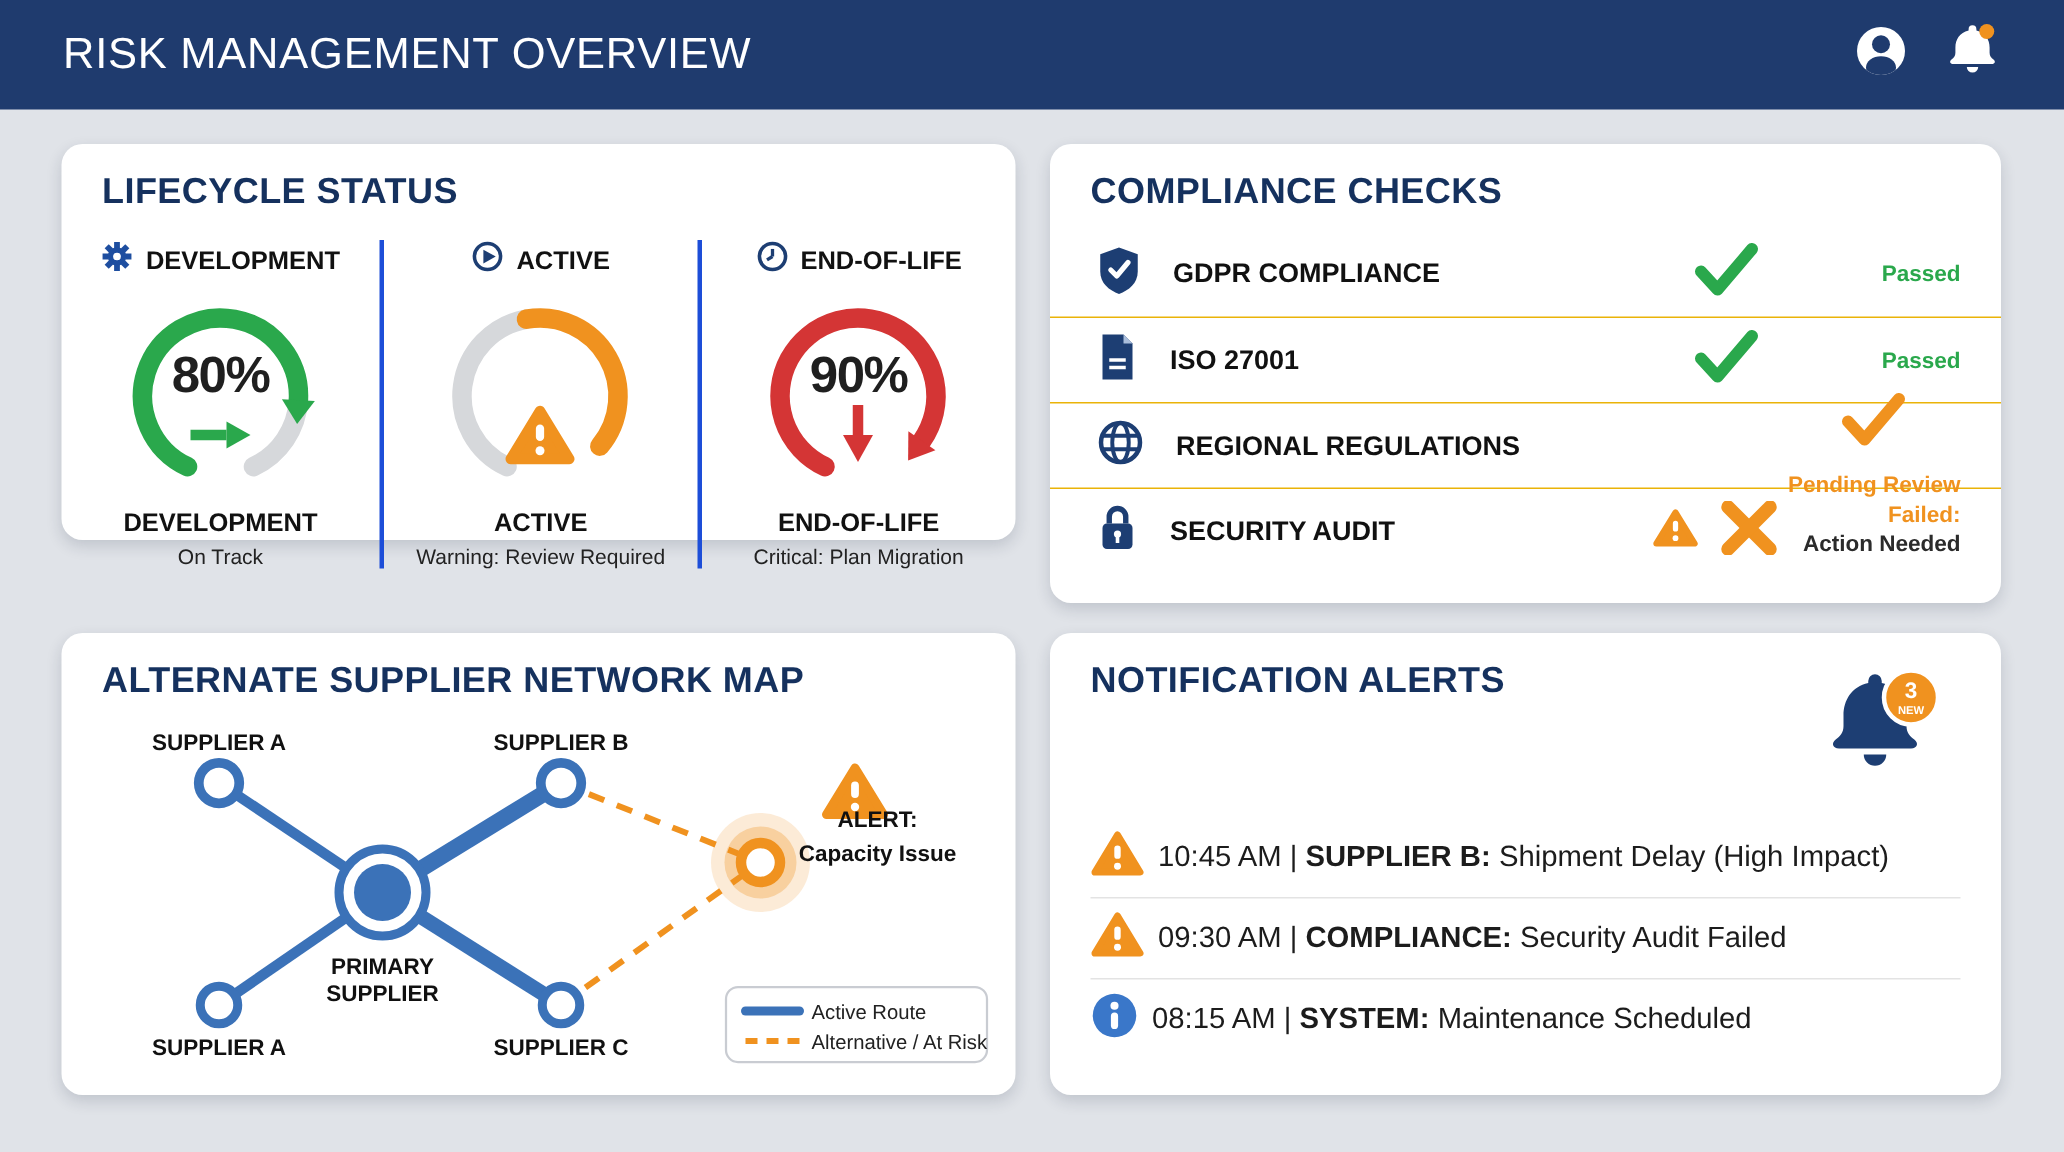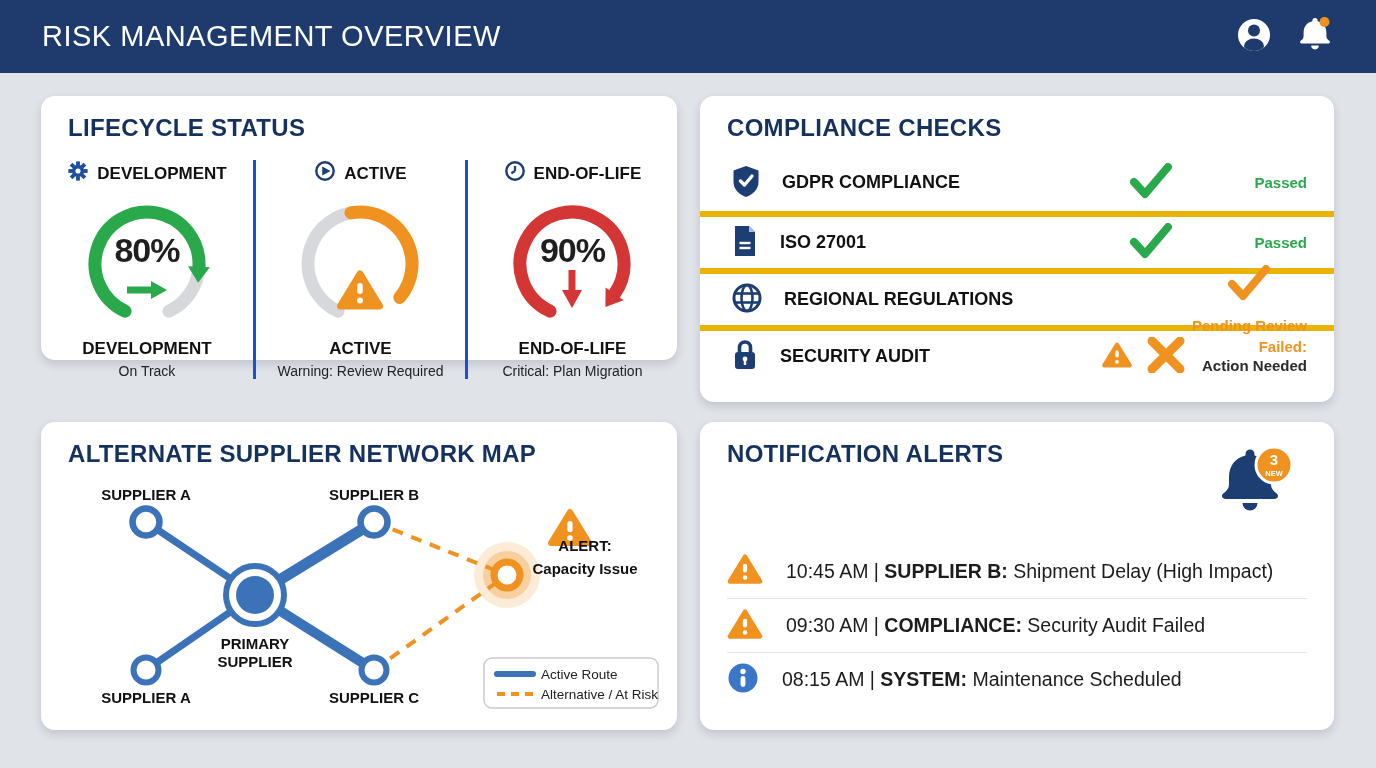--- a/index.html
+++ b/index.html
@@ -49,40 +49,40 @@
     font-size:34px; font-weight:800; color:#1f1f1f; letter-spacing:-1px;
   }
   .stage-name { font-size:17px; font-weight:800; color:#111; margin-top:2px; }
   .stage-note { font-size:14px; color:#222; margin-top:4px; }
 
   
   .comp-rows { margin-top:12px; }
   .comp-row {
     height:57px; display:flex; align-items:center; padding:0 27px 0 30px;
   }
-  .comp-row + .comp-row { border-top:6px solid #eab308; }
+  .comp-row + .comp-row { border-top:1px solid #eab308; }
   .comp-label { font-size:18px; font-weight:800; color:#111; margin-left:20px; }
   .comp-status { margin-left:auto; display:flex; align-items:center; gap:26px; }
   .status-text { font-size:15px; font-weight:800; min-width:108px; text-align:right; }
   .status-text.green  { color:#2aa84c; }
   .status-text.orange { color:#f0921f; }
   .status-two { text-align:right; min-width:108px; line-height:1.25; }
   .status-two .l1 { font-size:15px; font-weight:800; color:#f0921f; }
   .status-two .l2 { font-size:15px; font-weight:600; color:#2b2b2b; }
 
   
   .net-svg { position:absolute; left:0; top:0; }
   .net-label { font-size:15px; font-weight:800; fill:#111; text-anchor:middle; }
   .alert-label { font-size:15px; font-weight:800; fill:#111; text-anchor:middle; }
   .legend-text { font-size:13.5px; font-weight:400; fill:#222; }
 
   
   .bell-wrap { position:absolute; right:38px; top:22px; }
   .notif-rows { position:absolute; left:27px; right:27px; top:122px; }
-  .notif-row { height:54px; display:flex; align-items:center; gap:23px; }
+  .notif-row { height:54px; display:flex; align-items:center; gap:9px; }
   .notif-row + .notif-row { border-top:1px solid #e3e3e3; }
   .notif-text { font-size:19.5px; color:#1c1c1c; white-space:nowrap; }
   .notif-text .src { font-weight:800; }
 </style>
 </head>
 <body>
 
 <div class="app-header">
   <div class="title">RISK MANAGEMENT OVERVIEW</div>
   <div class="header-icons">

